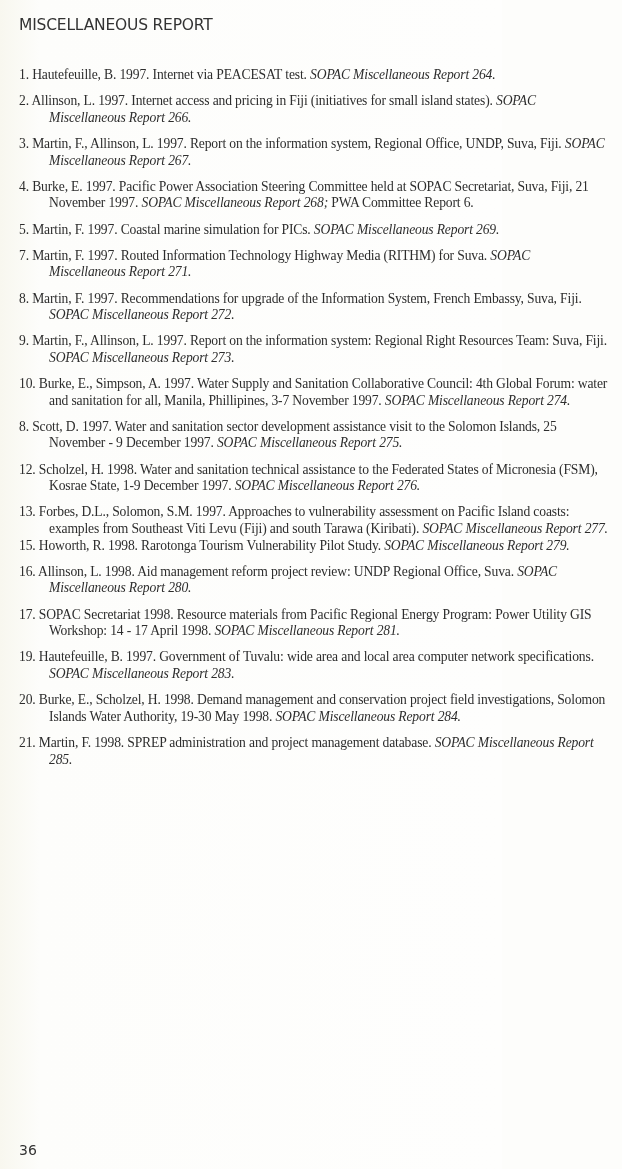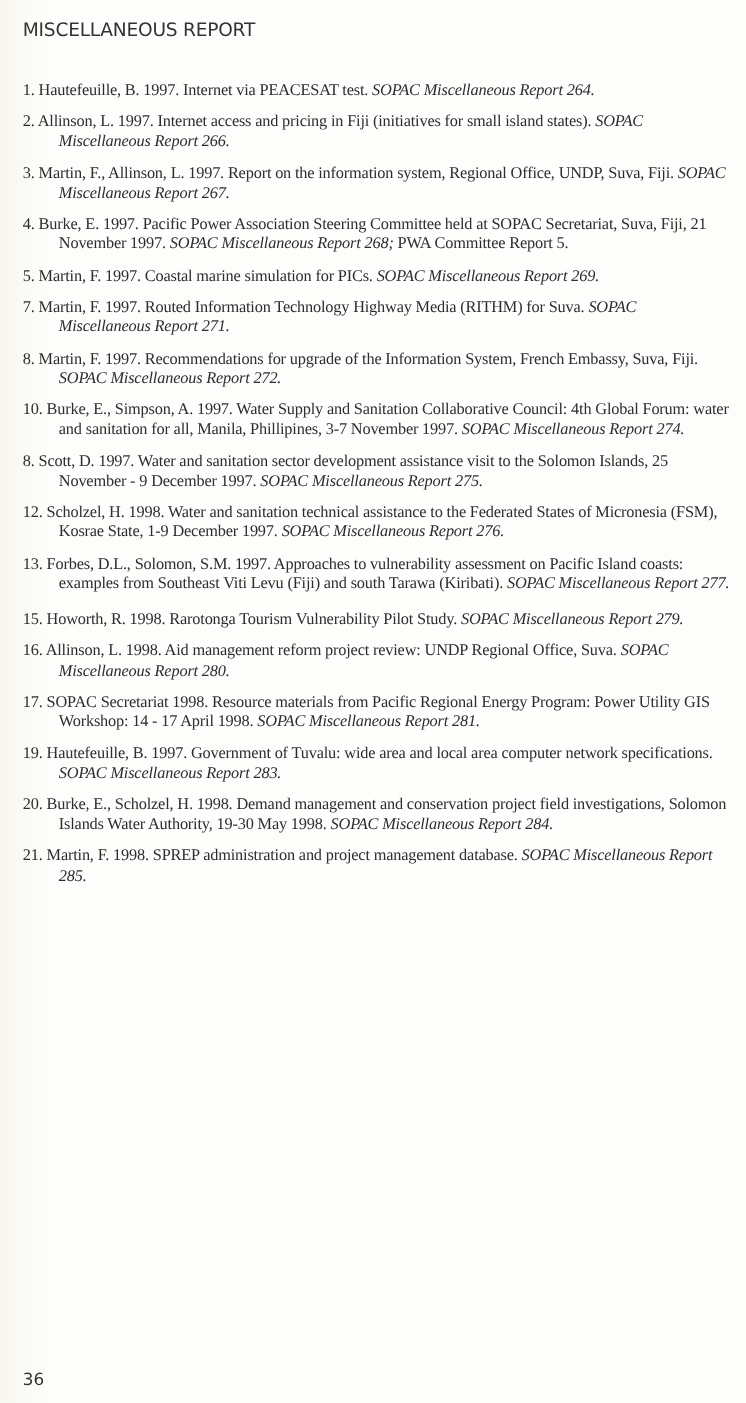--- a/index.html
+++ b/index.html
@@ -68,29 +68,30 @@
 </head>
 <body>
 
 <div class="page">
   <h2 class="section-title">MISCELLANEOUS REPORT</h2>
 
   <ol class="refs" id="refs">
       <li class="ref" style="margin-top: 15px;"><span class="num">1.</span> <span class="body">Hautefeuille, B.  1997.  Internet via PEACESAT test. </span><span class="series">SOPAC Miscellaneous Report 264.</span><span class="after"></span></li>
       <li class="ref" style="margin-top: 9.6px;"><span class="num">2.</span> <span class="body">Allinson, L.  1997.  Internet access and pricing in Fiji (initiatives for small island  states). </span><span class="series">SOPAC Miscellaneous Report 266.</span><span class="after"></span></li>
       <li class="ref" style="margin-top: 9.6px;"><span class="num">3.</span> <span class="body">Martin, F., Allinson, L.  1997.  Report on the information system, Regional Office, UNDP, Suva, Fiji.  </span><span class="series">SOPAC Miscellaneous Report 267.</span><span class="after"></span></li>
-      <li class="ref" style="margin-top: 9.6px;"><span class="num">4.</span> <span class="body">Burke, E.  1997.  Pacific Power Association Steering Committee held at SOPAC Secretariat, Suva, Fiji, 21 November 1997.  </span><span class="series">SOPAC Miscellaneous Report 268;</span><span class="after"> PWA Committee Report 5.</span></li>
+      <li class="ref" style="margin-top: 9.6px;"><span class="num">4.</span> <span class="body">Burke, E.  1997.  Pacific Power Association Steering Committee held at SOPAC Secretariat, Suva, Fiji, 21 November 1997.  </span><span class="series">SOPAC Miscellaneous Report 268;</span><span class="after"> PWA Committee Report 6.</span></li>
       <li class="ref" style="margin-top: 9.6px;"><span class="num">5.</span> <span class="body">Martin, F.  1997.  Coastal marine simulation for PICs.  </span><span class="series">SOPAC Miscellaneous Report 269.</span><span class="after"></span></li>
       <li class="ref" style="margin-top: 9.6px;"><span class="num">7.</span> <span class="body">Martin, F.  1997.  Routed Information Technology Highway Media (RITHM) for Suva.  </span><span class="series">SOPAC Miscellaneous Report 271.</span><span class="after"></span></li>
       <li class="ref" style="margin-top: 9.6px;"><span class="num">8.</span> <span class="body">Martin, F.  1997.  Recommendations for upgrade of the Information System, French Embassy,  Suva, Fiji.  </span><span class="series">SOPAC Miscellaneous Report 272.</span><span class="after"></span></li>
+      <li class="ref" style="margin-top: 9.6px;"><span class="num">9.</span> <span class="body">Martin, F., Allinson, L. 1997. Report on the information system: Regional Right Resources Team: Suva, Fiji. </span><span class="series">SOPAC Miscellaneous Report 273.</span><span class="after"></span></li>
       <li class="ref" style="margin-top: 9.6px;"><span class="num">10.</span> <span class="body">Burke, E., Simpson, A.  1997.  Water Supply and Sanitation Collaborative Council: 4th Global  Forum: water and sanitation for all, Manila, Phillipines, 3-7 November 1997. </span><span class="series">SOPAC  Miscellaneous Report 274.</span><span class="after"></span></li>
       <li class="ref" style="margin-top: 9.6px;"><span class="num">8.</span> <span class="body">Scott, D.  1997.  Water and sanitation sector development assistance visit to the Solomon Islands, 25 November - 9 December 1997. </span><span class="series">SOPAC Miscellaneous Report 275.</span><span class="after"></span></li>
       <li class="ref" style="margin-top: 9.6px;"><span class="num">12.</span> <span class="body">Scholzel, H.  1998.  Water and sanitation technical assistance to the Federated States of Micronesia (FSM), Kosrae State, 1-9 December 1997.  </span><span class="series">SOPAC Miscellaneous Report 276.</span><span class="after"></span></li>
       <li class="ref" style="margin-top: 9.6px;"><span class="num">13.</span> <span class="body">Forbes, D.L., Solomon, S.M. 1997. Approaches to vulnerability assessment on Pacific Island coasts: examples from Southeast Viti Levu (Fiji) and south Tarawa (Kiribati).  </span><span class="series">SOPAC Miscellaneous Report 277.</span><span class="after"></span></li>
-      <li class="ref" style="margin-top: 13px; font-family: Liberation Serif, serif;"><span class="num">15.</span> <span class="body">Howorth, R. 1998. Rarotonga Tourism Vulnerability Pilot Study. </span><span class="series">SOPAC Miscellaneous Report  279.</span><span class="after"></span></li>
+      <li class="ref" style="margin-top: 0; font-family: Liberation Serif, serif;"><span class="num">15.</span> <span class="body">Howorth, R. 1998. Rarotonga Tourism Vulnerability Pilot Study. </span><span class="series">SOPAC Miscellaneous Report  279.</span><span class="after"></span></li>
       <li class="ref" style="margin-top: 9.6px;"><span class="num">16.</span> <span class="body">Allinson, L. 1998. Aid management reform project review: UNDP Regional Office, Suva. </span><span class="series">SOPAC  Miscellaneous Report 280.</span><span class="after"></span></li>
       <li class="ref" style="margin-top: 9.6px;"><span class="num">17.</span> <span class="body">SOPAC Secretariat  1998.  Resource materials from Pacific Regional Energy Program: Power Utility GIS Workshop: 14 - 17 April 1998.  </span><span class="series">SOPAC Miscellaneous Report 281.</span><span class="after"></span></li>
       <li class="ref" style="margin-top: 9.6px;"><span class="num">19.</span> <span class="body">Hautefeuille, B. 1997. Government of Tuvalu: wide area and local area computer network specifications. </span><span class="series">SOPAC Miscellaneous Report 283.</span><span class="after"></span></li>
       <li class="ref" style="margin-top: 9.6px;"><span class="num">20.</span> <span class="body">Burke, E., Scholzel, H. 1998. Demand management and conservation project field investigations, Solomon Islands Water Authority, 19-30 May 1998.  </span><span class="series">SOPAC Miscellaneous Report 284.</span><span class="after"></span></li>
       <li class="ref" style="margin-top: 9.6px;"><span class="num">21.</span> <span class="body">Martin, F. 1998. SPREP administration and project management database. </span><span class="series">SOPAC Miscellaneous  Report 285.</span><span class="after"></span></li>
     </ol>
 
   <div class="page-number">36</div>
 </div>
 

